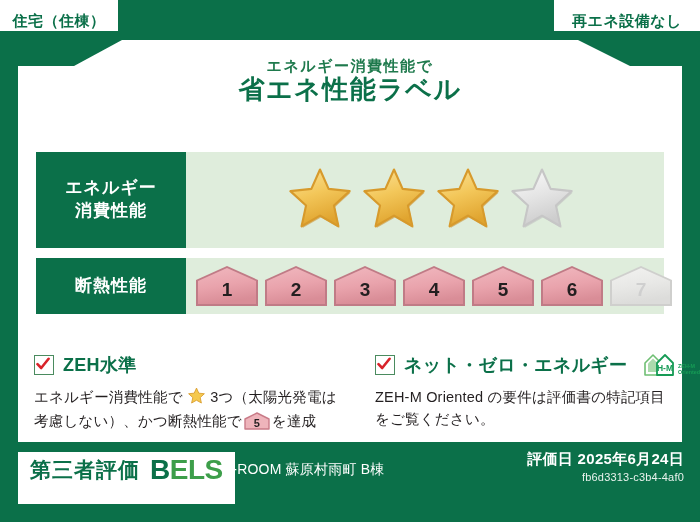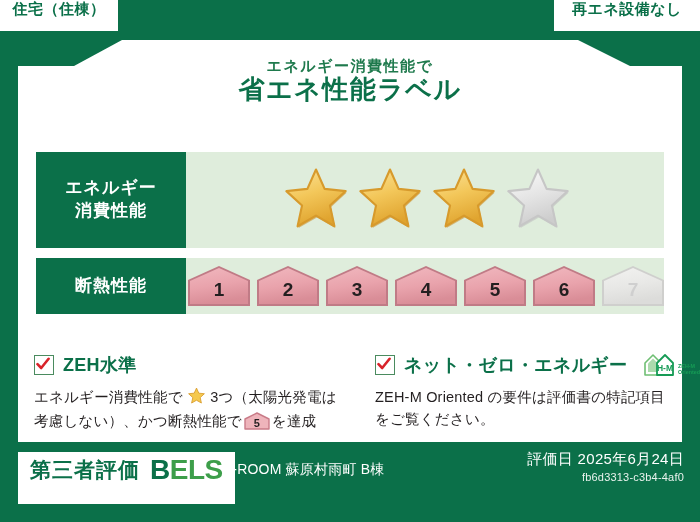--- a/index.html
+++ b/index.html
@@ -23,21 +23,21 @@
   }
 
   
   .tab {
     position: absolute;
     top: 0;
     background: #ffffff;
     border: 2px solid #0b7049;
     box-sizing: border-box;
     display: flex;
-    align-items: flex-start;
+    align-items: flex-end;
     justify-content: center;
     color: #0b7049;
     font-weight: bold;
     font-size: 15px;
     letter-spacing: 0.5px;
     z-index: 6;
   }
   .tab-left {
     left: 0;
     width: 120px;
@@ -95,20 +95,21 @@
     position: absolute;
     left: 36px;
     top: 152px;
     width: 628px;
     z-index: 4;
   }
   .row {
     display: flex;
     align-items: stretch;
     background: #dfeddc;
+    gap: 8px;
   }
   .row + .row { margin-top: 10px; }
   .row-label {
     flex: 0 0 150px;
     background: #0b7049;
     color: #ffffff;
     font-size: 17px;
     font-weight: bold;
     letter-spacing: 1px;
     line-height: 1.35;
@@ -273,21 +274,21 @@
   }
   .eval-block {
     position: absolute;
     right: 16px;
     top: 8px;
     text-align: right;
     color: #ffffff;
   }
   .eval-date {
     font-size: 15px;
-    font-weight: normal;
+    font-weight: bold;
     letter-spacing: 0.3px;
   }
   .eval-id {
     font-size: 11px;
     margin-top: 2px;
     letter-spacing: 0.2px;
     color: #eaf3ee;
   }
 </style>
 </head>

